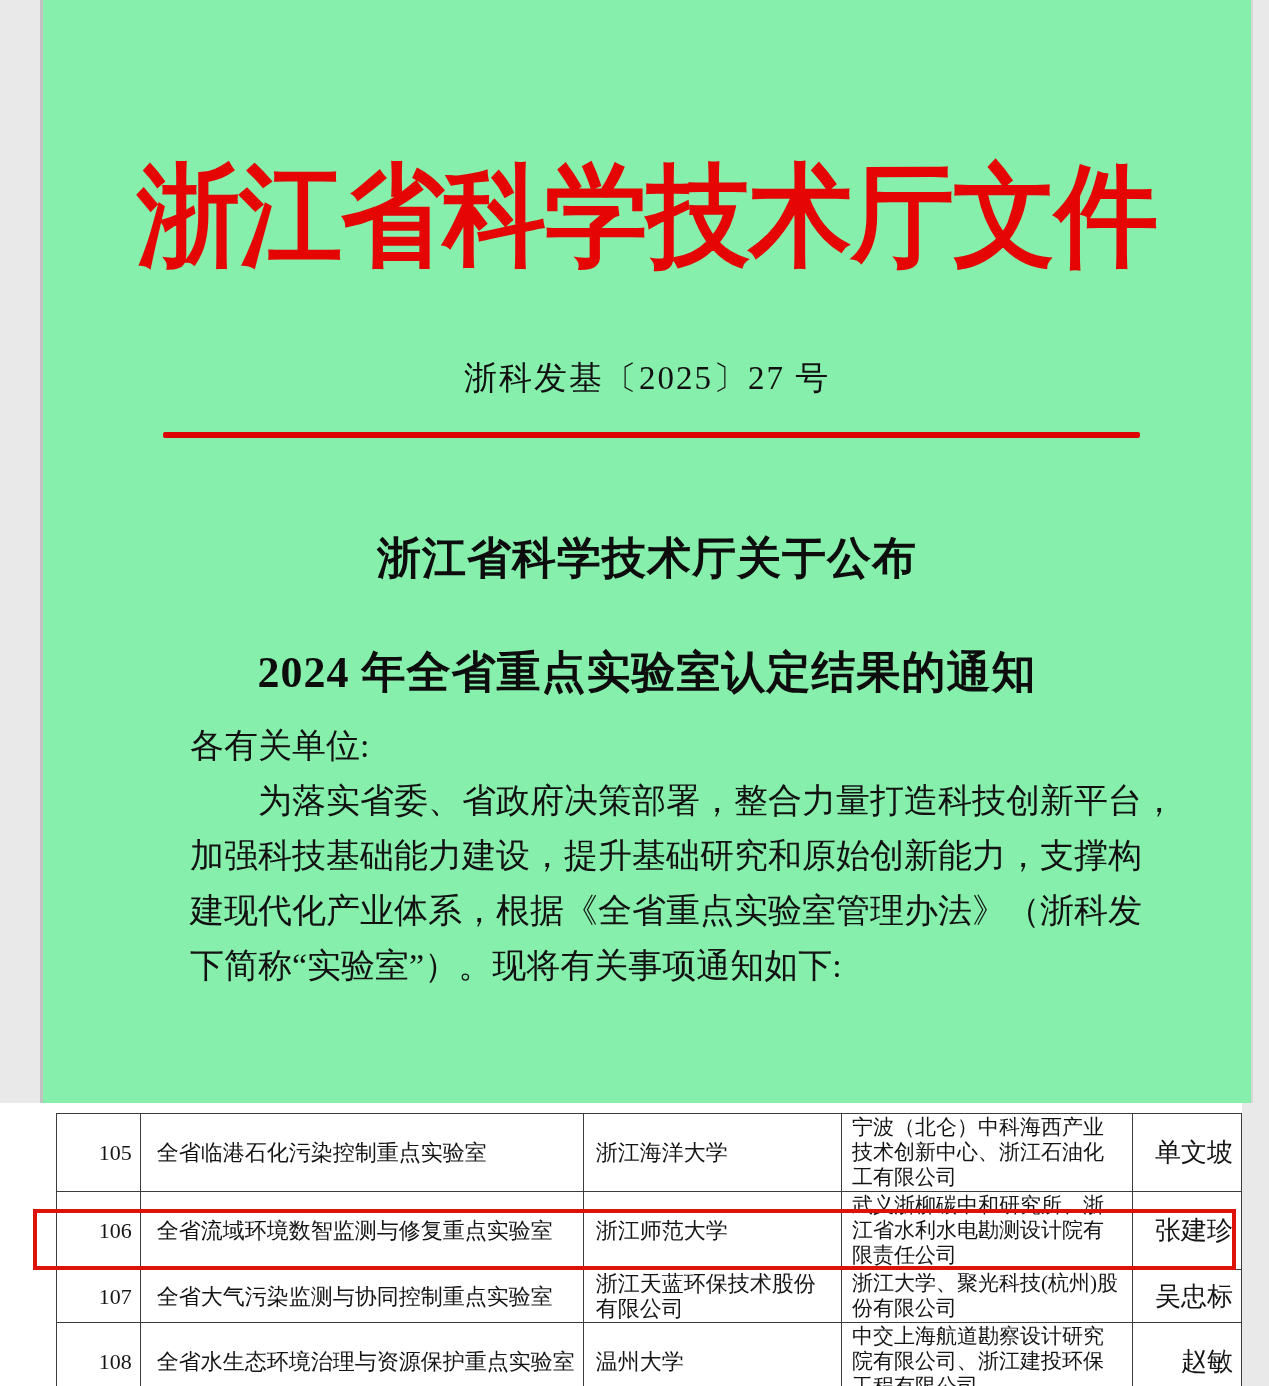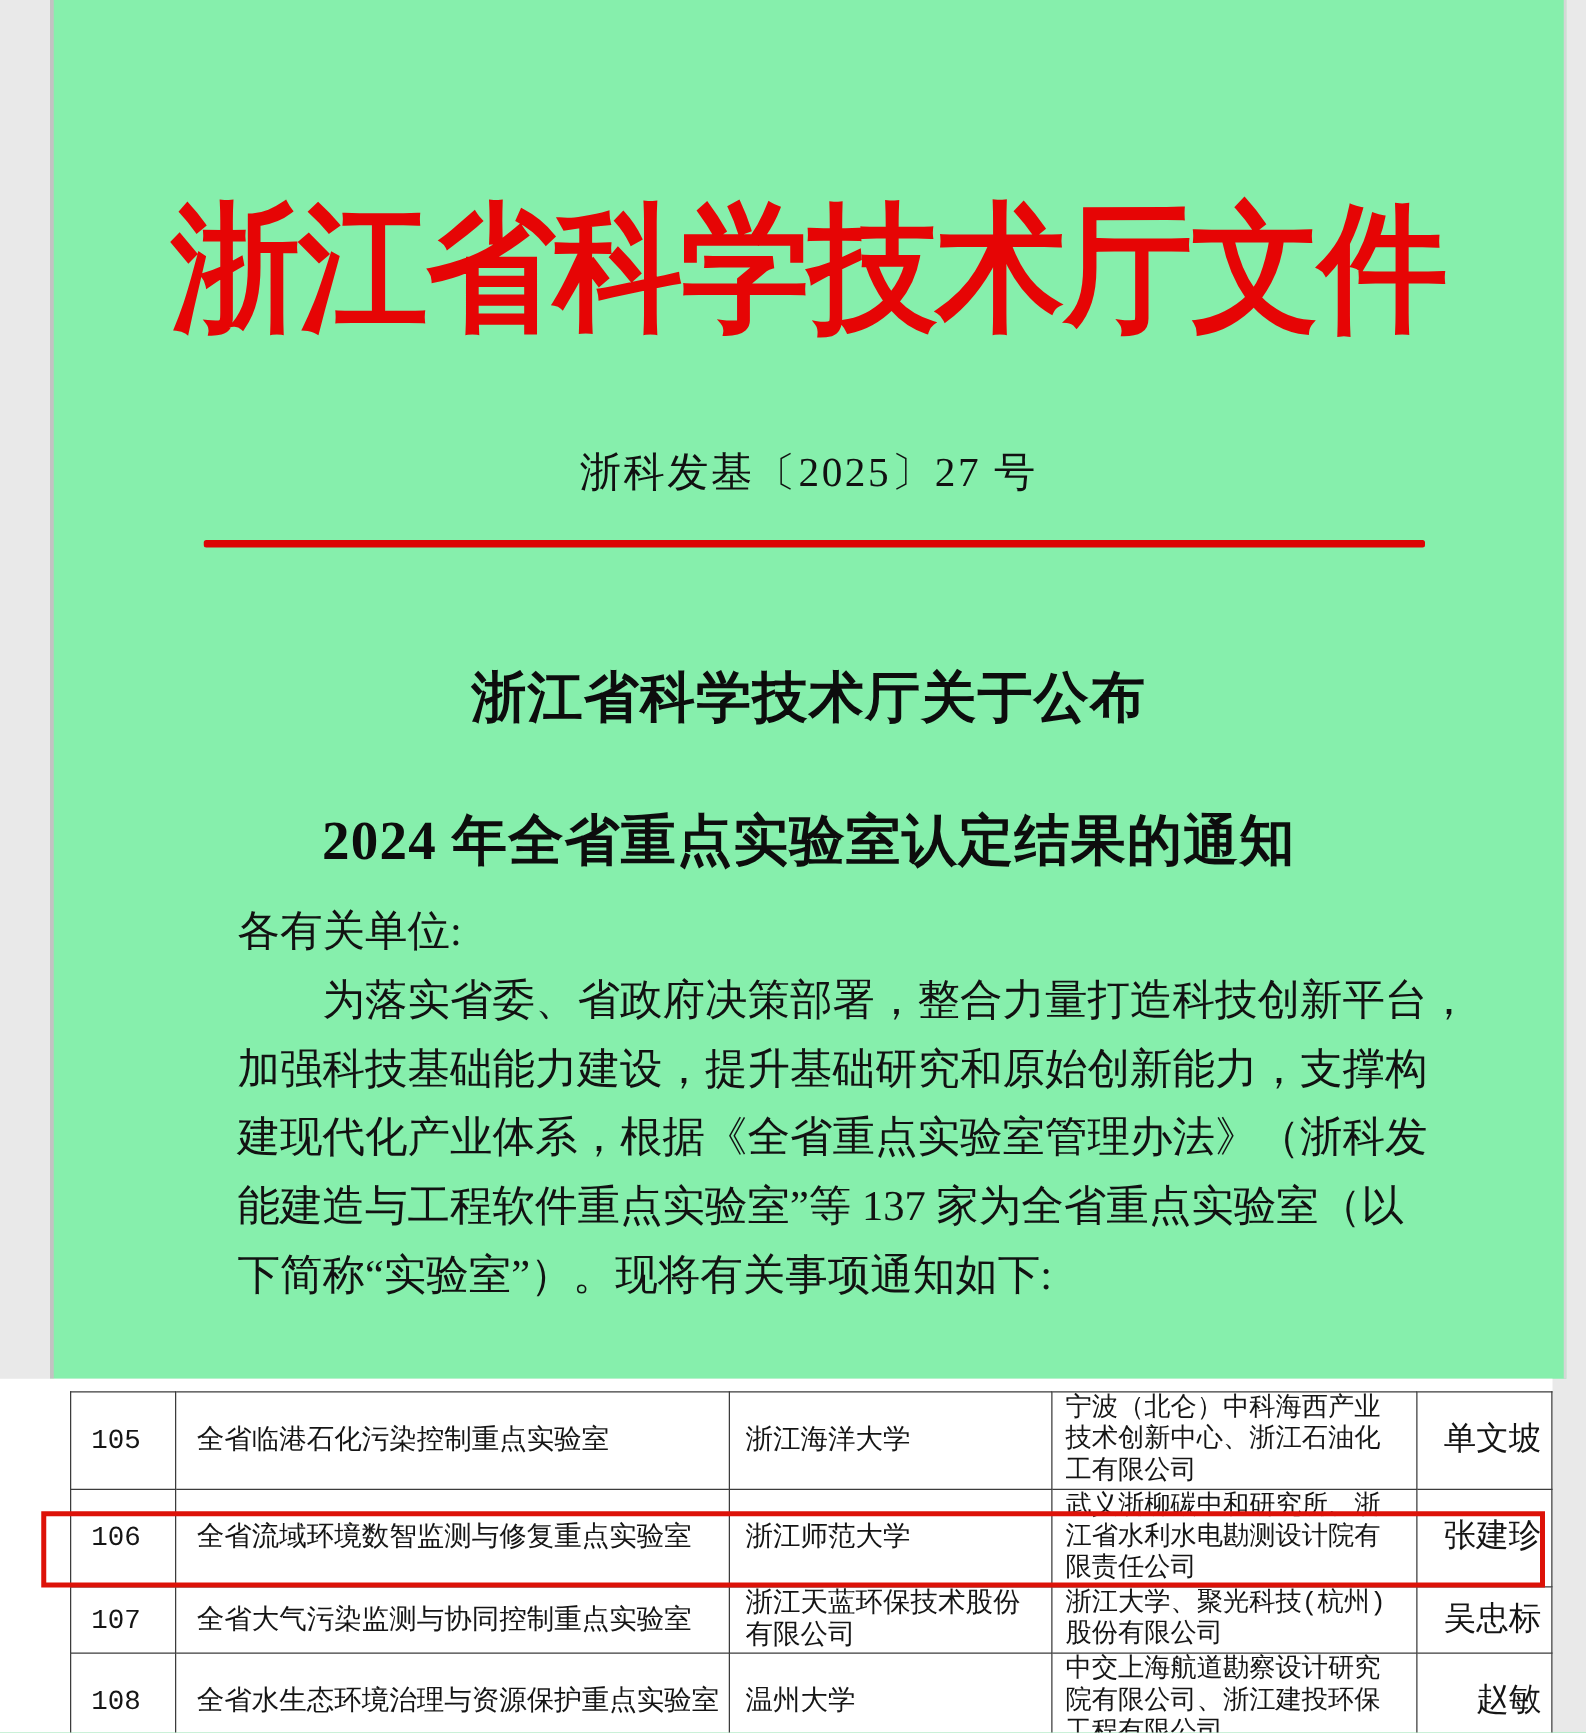--- a/index.html
+++ b/index.html
@@ -52,23 +52,22 @@
   }
   .lab-table{
     position:absolute;left:56px;top:10px;
     border-collapse:collapse;table-layout:fixed;
   }
   .lab-table td{
     border:1.5px solid #3c3c3c;
     font-size:21px;line-height:25px;color:#151515;
     padding:1px 8px;vertical-align:middle;
     overflow:hidden;
-    font-family:Liberation Mono, monospace;
   }
-  .lab-table td.c-no{width:62px;text-align:left;font-size:22px;padding-left:16px;}
+  .lab-table td.c-no{width:62px;text-align:right;font-size:22px;padding-left:16px;}
   .lab-table td.c-lab{width:363px;padding-left:16px;font-size:22px;white-space:nowrap;}
   .lab-table td.c-inst{width:265px;padding-left:12px;font-size:22px;}
   .lab-table td.c-part{width:302px;padding-left:10px;}
   .lab-table td.c-dir{width:100px;text-align:right;font-size:26px;}
   .r105{height:52px;} .r106{height:47px;} .r107{height:51px;} .r108{height:50px;}
   .highlight-box{
     position:absolute;left:33px;top:1209px;width:1195px;height:53px;
     border:4px solid #dd1208;background:transparent;pointer-events:none;
   }
 </style>
@@ -85,21 +84,20 @@
 
   <div class="notice-title notice-line1">浙江省科学技术厅关于公布</div>
 
   <div class="notice-title notice-line2">2024 年全省重点实验室认定结果的通知</div>
 
   <div class="body-block">
     <div class="body-line">各有关单位:</div>
     <div class="body-line indent">为落实省委、省政府决策部署，整合力量打造科技创新平台，</div>
     <div class="body-line">加强科技基础能力建设，提升基础研究和原始创新能力，支撑构</div>
     <div class="body-line">建现代化产业体系，根据《全省重点实验室管理办法》（浙科发</div>
-    <div class="body-line">能建造与工程软件重点实验室”等 137 家为全省重点实验室（以</div>
     <div class="body-line">下简称“实验室”）。现将有关事项通知如下:</div>
   </div>
 </div>
 
 <div class="table-section">
 
   <table class="lab-table">
     <tbody>
       <tr class="r105">
         <td class="c-no">105</td>

